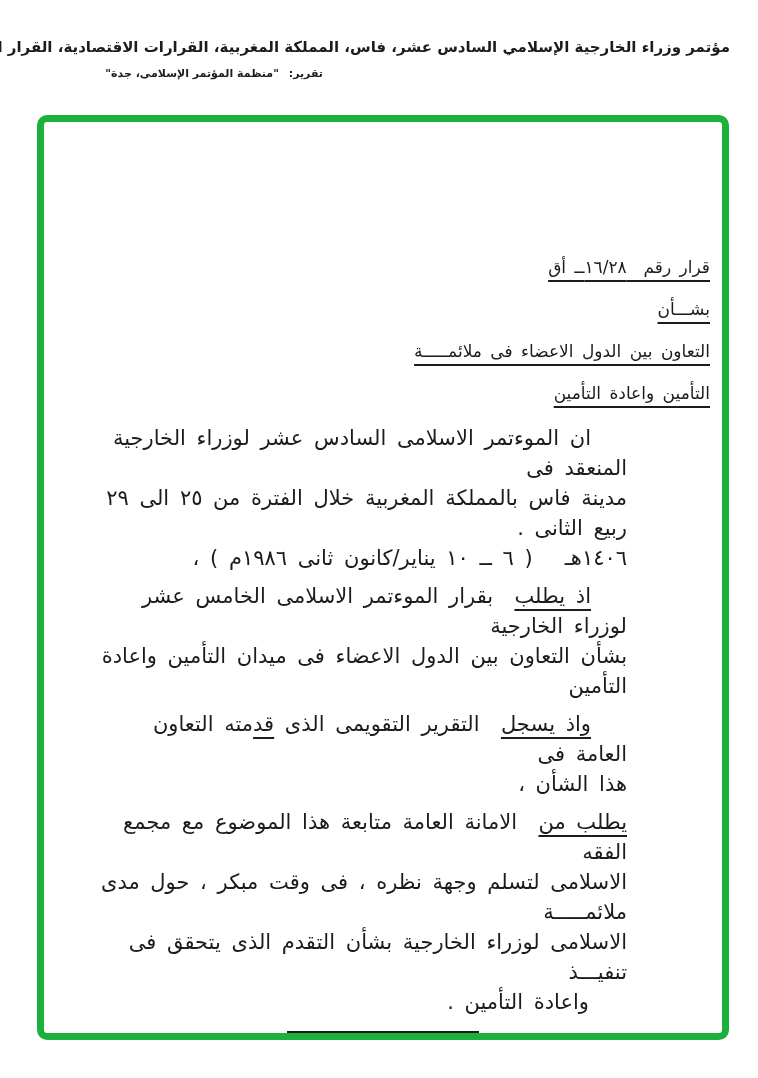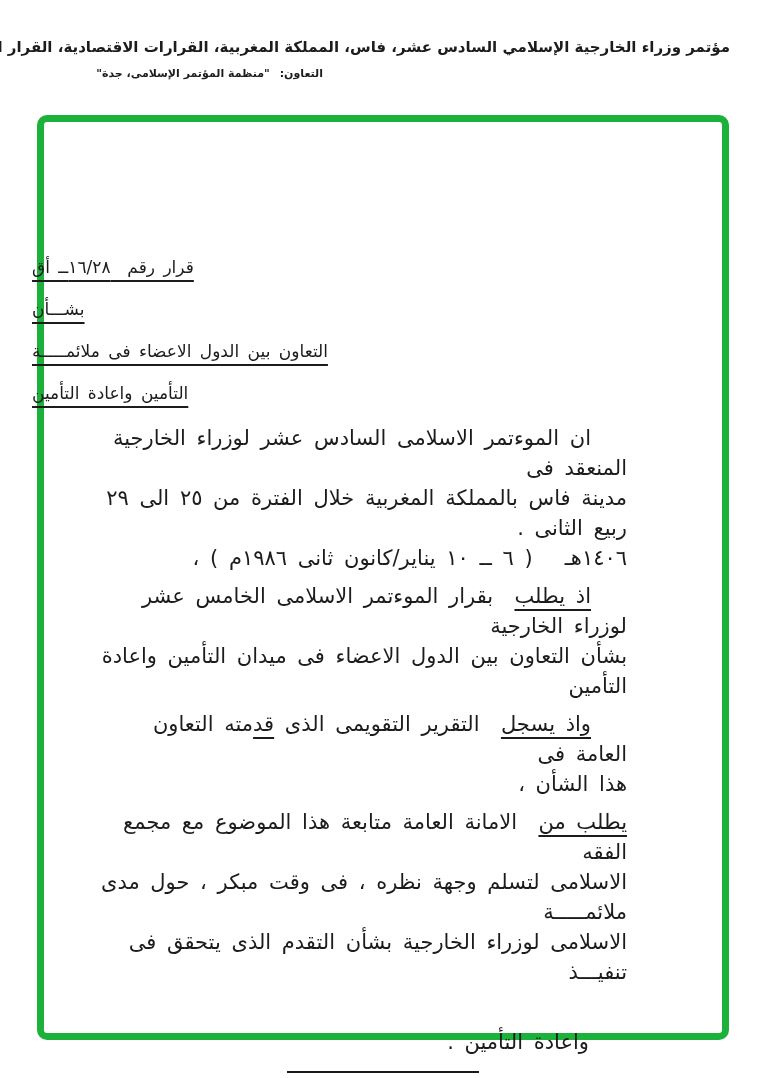--- a/index.html
+++ b/index.html
@@ -28,21 +28,21 @@
   .frame {
     position: absolute; left: 37px; top: 115px;
     width: 678px; height: 911px;
     border: 7px solid #1bb13a;
     border-radius: 10px;
     box-sizing: content-box;
   }
   
   .title-block {
     margin-top: 133px;
-    direction: rtl; text-align: left;
+    direction: rtl; text-align: right;
     font-size: 17px;
     transform: translateX(-12px);
     word-spacing: 3px;
   }
   .title-block .tl { line-height: 25px; margin-bottom: 17px; white-space: pre; }
   .u-line {
     text-decoration: underline;
     text-underline-offset: 7px;
     text-decoration-thickness: 1.5px;
   }
@@ -68,21 +68,21 @@
     width: 192px; height: 0;
     border-top: 2px solid #1a1a1a;
     margin: 14px auto 0;
   }
 </style>
 </head>
 <body>
 
 <div class="hdr1">مؤتمر وزراء الخارجية الإسلامي السادس عشر، فاس، المملكة المغربية، القرارات الاقتصادية، القرار الرقم، ١٦/٢٨-أق</div>
 <div class="hdr2">
-  <span>التعاون:</span>
+  <span>تقرير:</span>
   <span class="src-val">"منظمة المؤتمر الإسلامى، جدة"</span>
 </div>
 
 <div class="frame" style="border-color: rgb(27, 177, 58);">
   <div class="title-block">
       <div class="tl u-line">قرار رقم&nbsp;&nbsp;١٦/٢٨ــ أق</div>
       <div class="tl u-line">بشـــأن</div>
       <div class="tl u-line">التعاون بين الدول الاعضاء فى ملائمـــــة</div>
       <div class="tl u-line">التأمين واعادة التأمين</div>
     </div>
@@ -97,17 +97,17 @@
         <div class="line"><span>بشأن التعاون بين الدول الاعضاء فى ميدان التأمين واعادة التأمين</span></div>
       </div>
       <div class="para indent">
         <div class="line"><span class="useg">واذ يسجل</span><span>&nbsp;&nbsp;التقرير التقويمى الذى </span><span class="useg">قد</span><span>مته التعاون العامة فى</span></div>
         <div class="line align-left"><span>هذا الشأن ،</span></div>
       </div>
       <div class="para">
         <div class="line"><span class="useg">يطلب من</span><span>&nbsp;&nbsp;الامانة العامة متابعة هذا الموضوع مع مجمع الفقه</span></div>
         <div class="line"><span>الاسلامى لتسلم وجهة نظره ، فى وقت مبكر ، حول مدى ملائمـــــة</span></div>
         <div class="line"><span>الاسلامى لوزراء الخارجية بشأن التقدم الذى يتحقق فى تنفيـــذ</span></div>
-        <div class="line" style="padding-right: 38px; margin-top: 40px;"><span>واعادة التأمين .</span></div>
+        <div class="line" style="padding-right: 38px;"><span>واعادة التأمين .</span></div>
       </div>
     </div>
   <div class="separator"></div>
 </div>
 
 </body></html>

